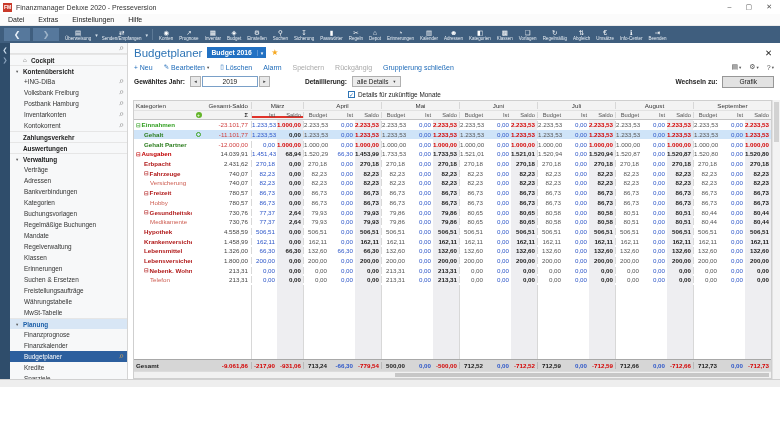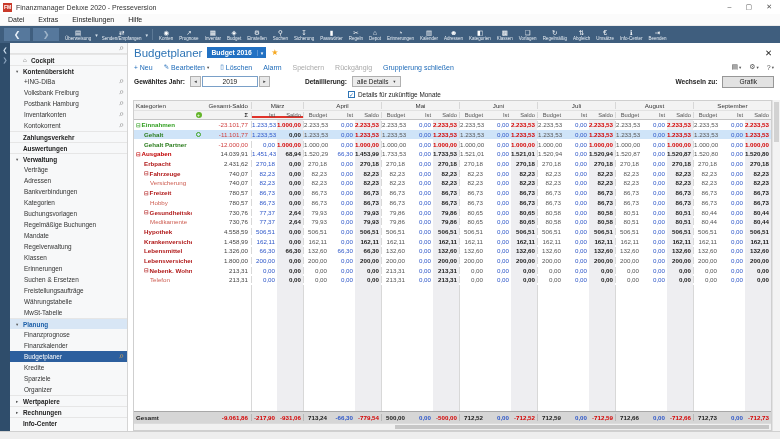--- a/index.html
+++ b/index.html
@@ -15,21 +15,21 @@
   .toolbar { height:17px; background:#3f5e7e; display:flex; align-items:center; padding:0 4px; }
   .navbtn { width:26px; height:13px; background:#56789c; color:#e8f0f8; font-size:8px; line-height:13px;
     text-align:center; margin-right:3px; flex:0 0 auto; }
   .navbtn.dim { color:#9fb4c9; }
   .tbitem { display:flex; flex-direction:column; align-items:center; justify-content:center; color:#fff;
     padding:0 3px; height:16px; flex:0 0 auto; }
   .tbitem .g { font-size:6.5px; line-height:7px; }
   .tbitem .l { font-size:4.5px; line-height:5px; white-space:nowrap; color:#e9eff5; }
   .tbcaret { color:#d7e2ec; font-size:5px; padding:0 1px; align-self:center; }
   .tbsep { width:1px; height:11px; background:#5c7996; margin:0 3px; flex:0 0 auto; }
-  .main { display:flex; height:388px; }
+  .main { display:flex; height:336px; }
   .lstrip { width:10px; background:#2f4d6b; color:#cfe0f0; font-size:6px; display:flex; flex-direction:column;
     align-items:center; padding-top:3px; gap:3px; flex:0 0 auto; }
   .sidebar { width:118px; background:#f7f8f9; border-right:1px solid #d5d5d5; font-size:6.4px;
     overflow:hidden; flex:0 0 auto; }
   .sbtop { height:11px; border-bottom:1px solid #e2e2e2; display:flex; justify-content:flex-end;
     align-items:center; padding-right:4px; }
   .pinicon { font-size:5.5px; color:#8a8a8a; display:inline-block; transform:rotate(45deg); line-height:5px; }
   .sbrow { height:11px; display:flex; align-items:center; padding-left:6px; color:#333; white-space:nowrap; }
   .sbrow .chev { width:7px; font-size:4.5px; color:#555; flex:0 0 auto; }
   .sbrow .hglyph { width:8px; font-size:6px; color:#555; flex:0 0 auto; }

